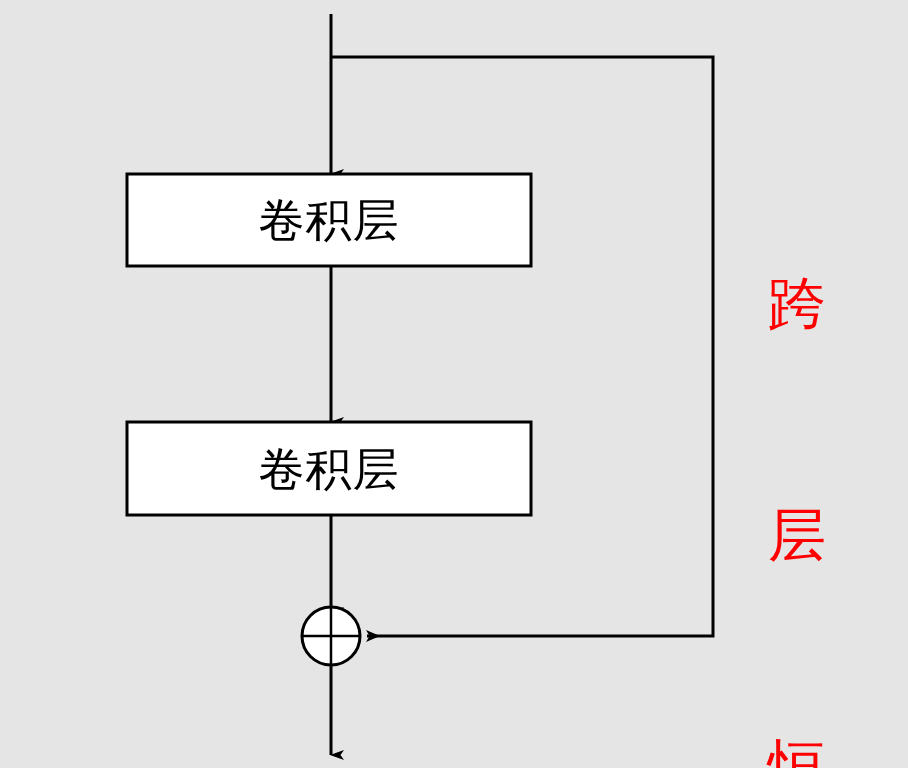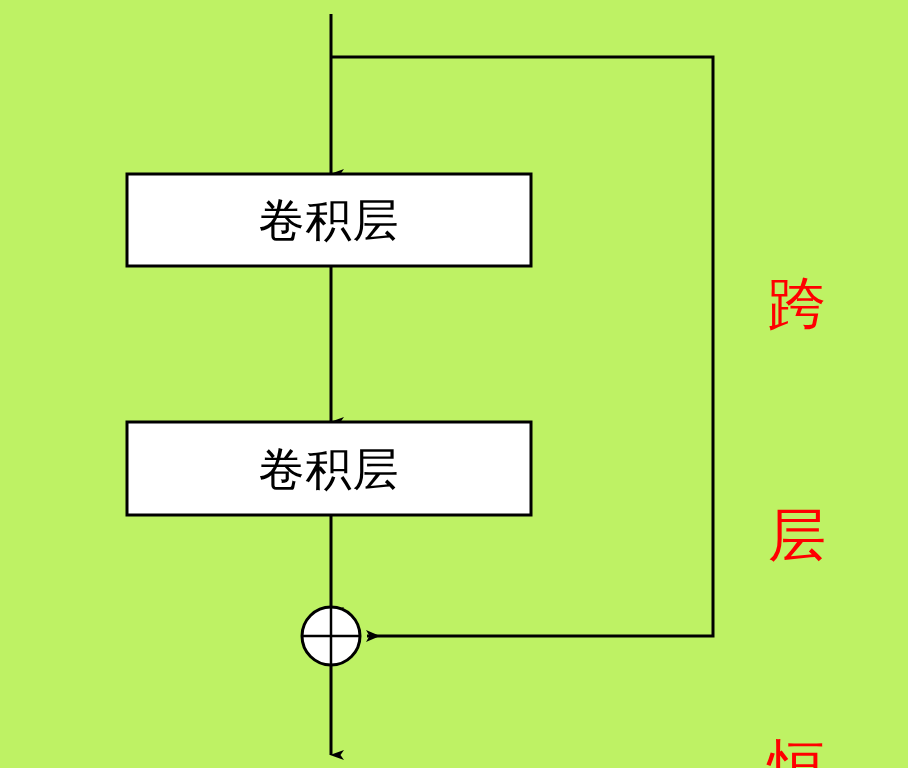--- a/index.html
+++ b/index.html
@@ -8,21 +8,21 @@
     padding: 0;
     background: #ffffff;
   }
   body {
     font-family: "DejaVu Sans", "Liberation Sans", sans-serif;
   }
   #canvas {
     position: relative;
     width: 908px;
     height: 768px;
-    background: #bef264;
+    background: #e5e5e5;
     overflow: hidden;
   }
   #diagram-svg {
     position: absolute;
     left: 0;
     top: 0;
     width: 908px;
     height: 768px;
     display: block;
   }

